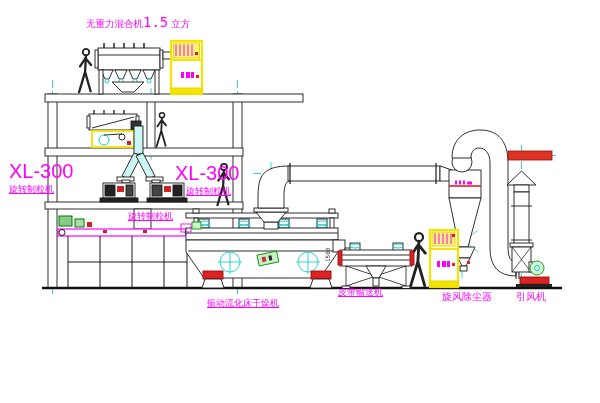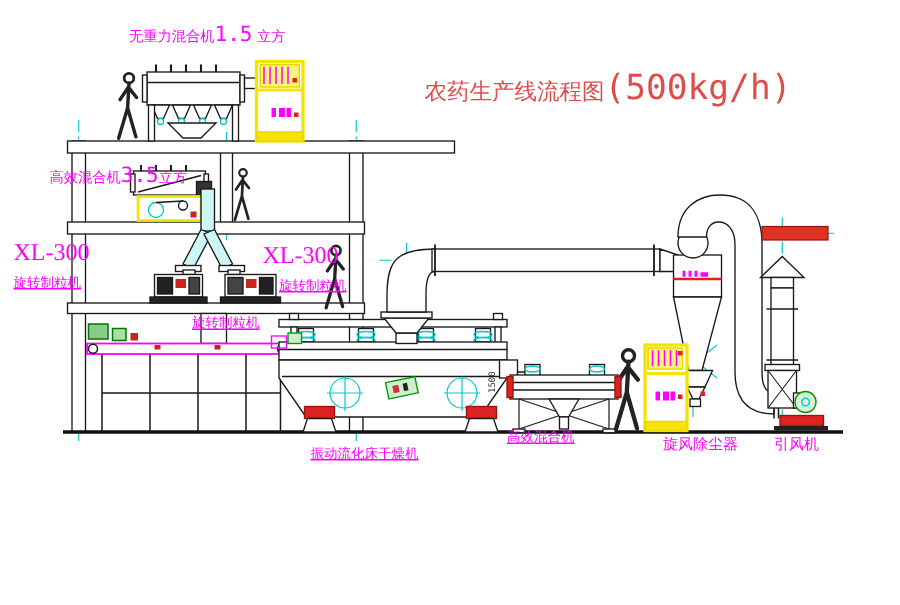--- a/index.html
+++ b/index.html
@@ -2,21 +2,21 @@
 <html><head>
 <meta charset="utf-8">
 <style>
   html,body{margin:0;padding:0;background:#fff;}
   #stage{position:relative;width:600px;height:346px;background:#ffffff;overflow:hidden;
          font-family:"DejaVu Sans", sans-serif;}
   #stage svg{position:absolute;left:0;top:0;}
   .lbl{position:absolute;color:#ff00ff;line-height:1;white-space:nowrap;z-index:5;}
   .s9{font-size:9px;text-decoration:underline;} .s10{font-size:10px;}
   .model-lg{font-size:16px;font-family:"DejaVu Sans Mono", monospace;letter-spacing:0px;}
-  .xl{font-size:16px;font-family:Liberation Serif, serif;}
+  .xl{font-size:20px;font-family:Liberation Sans, sans-serif;}
   .mix .pre{font-size:9.5px;} .mix .val{font-size:14px;font-family:"DejaVu Sans Mono", monospace;} .mix .suf{font-size:9.5px;}
   #title{position:absolute;left:283px;top:48px;color:#e04b4b;line-height:1;white-space:nowrap;z-index:5;}
   #title .cn{font-size:15px;} 
   #title .cap{font-size:23px;font-family:"DejaVu Sans Mono", monospace;font-weight:400;}
 </style>
 </head>
 <body>
 
 <div id="stage">
 
@@ -270,36 +270,30 @@
     <polygon points="366,266 386,266 379,278 373,278"></polygon>
     <rect x="373" y="278" width="6" height="8"></rect>
   </g>
   <text transform="translate(330,262) rotate(-90)" font-size="6" fill="#333" font-family="DejaVu Sans Mono, monospace">1500</text>
 </svg>
 
 <div class="lbl mix" style="left:86px;top:14px;">
   <span class="pre">无重力混合机</span><span class="val">1.5</span><span class="suf"> 立方</span>
 </div>
 
-<div class="lbl mix" style="left:33px;top:108px;">
-  <span class="pre">高效混合机</span><span class="val">3.5</span><span class="suf">立方</span>
-</div>
 
 <div class="lbl xl" style="left:9px;top:161px;">XL-300</div>
 <div class="lbl s9" style="left:9px;top:185px;">旋转制粒机</div>
 
 <div class="lbl xl" style="left:175px;top:163px;">XL-300</div>
 <div class="lbl s9" style="left:186px;top:187px;">旋转制粒机</div>
 
 <div class="lbl s9" style="left:128px;top:212px;">旋转制粒机</div>
 
 <div class="lbl s9" style="left:207px;top:299px;">振动流化床干燥机</div>
 
-<div class="lbl s9" style="left:338px;top:288px;">高效混合机</div>
+<div class="lbl s9" style="left:338px;top:288px;">皮带输送机</div>
 
 <div class="lbl s10" style="left:442px;top:292px;">旋风除尘器</div>
 <div class="lbl s10" style="left:516px;top:292px;text-align:center;">引风机</div>
 
-<div id="title">
-  <span class="cn">农药生产线流程图</span><span class="cap">(500kg/h)</span>
+
 </div>
 
-</div>
-
 </body></html>

